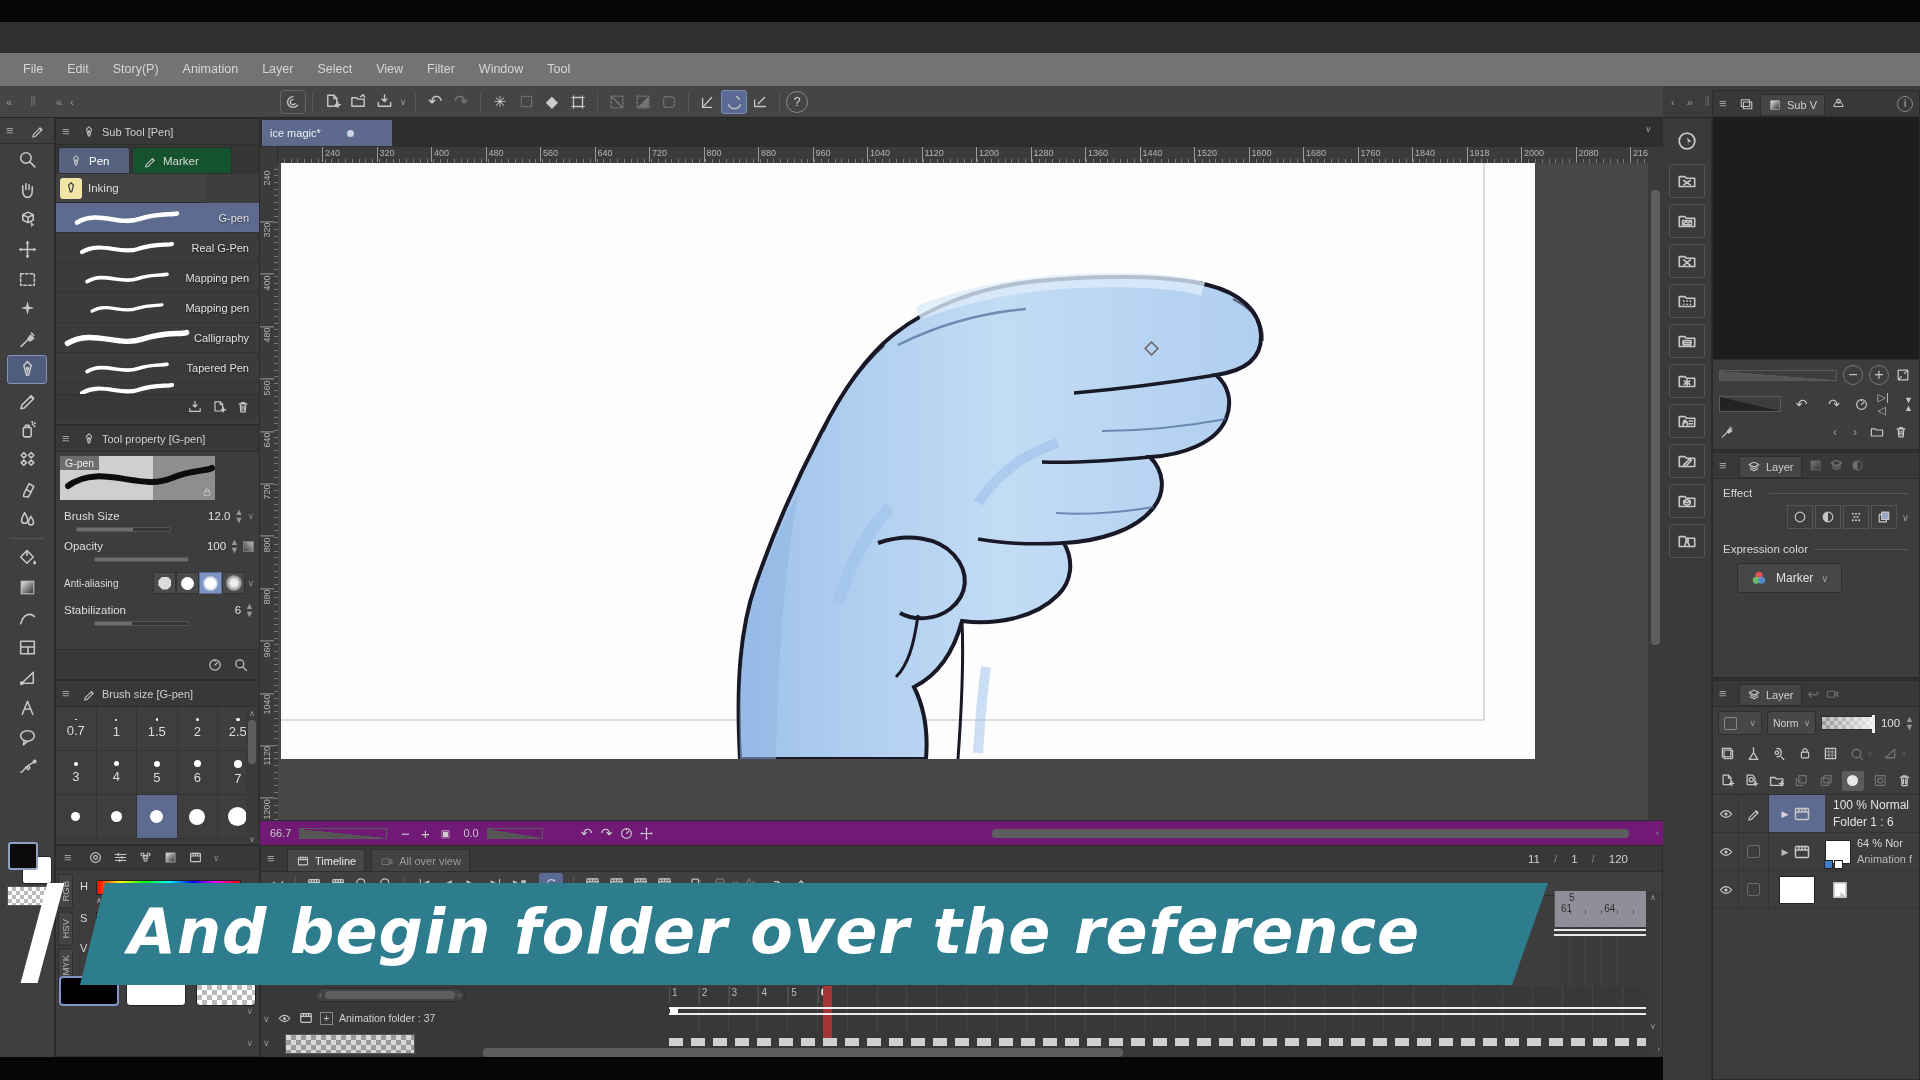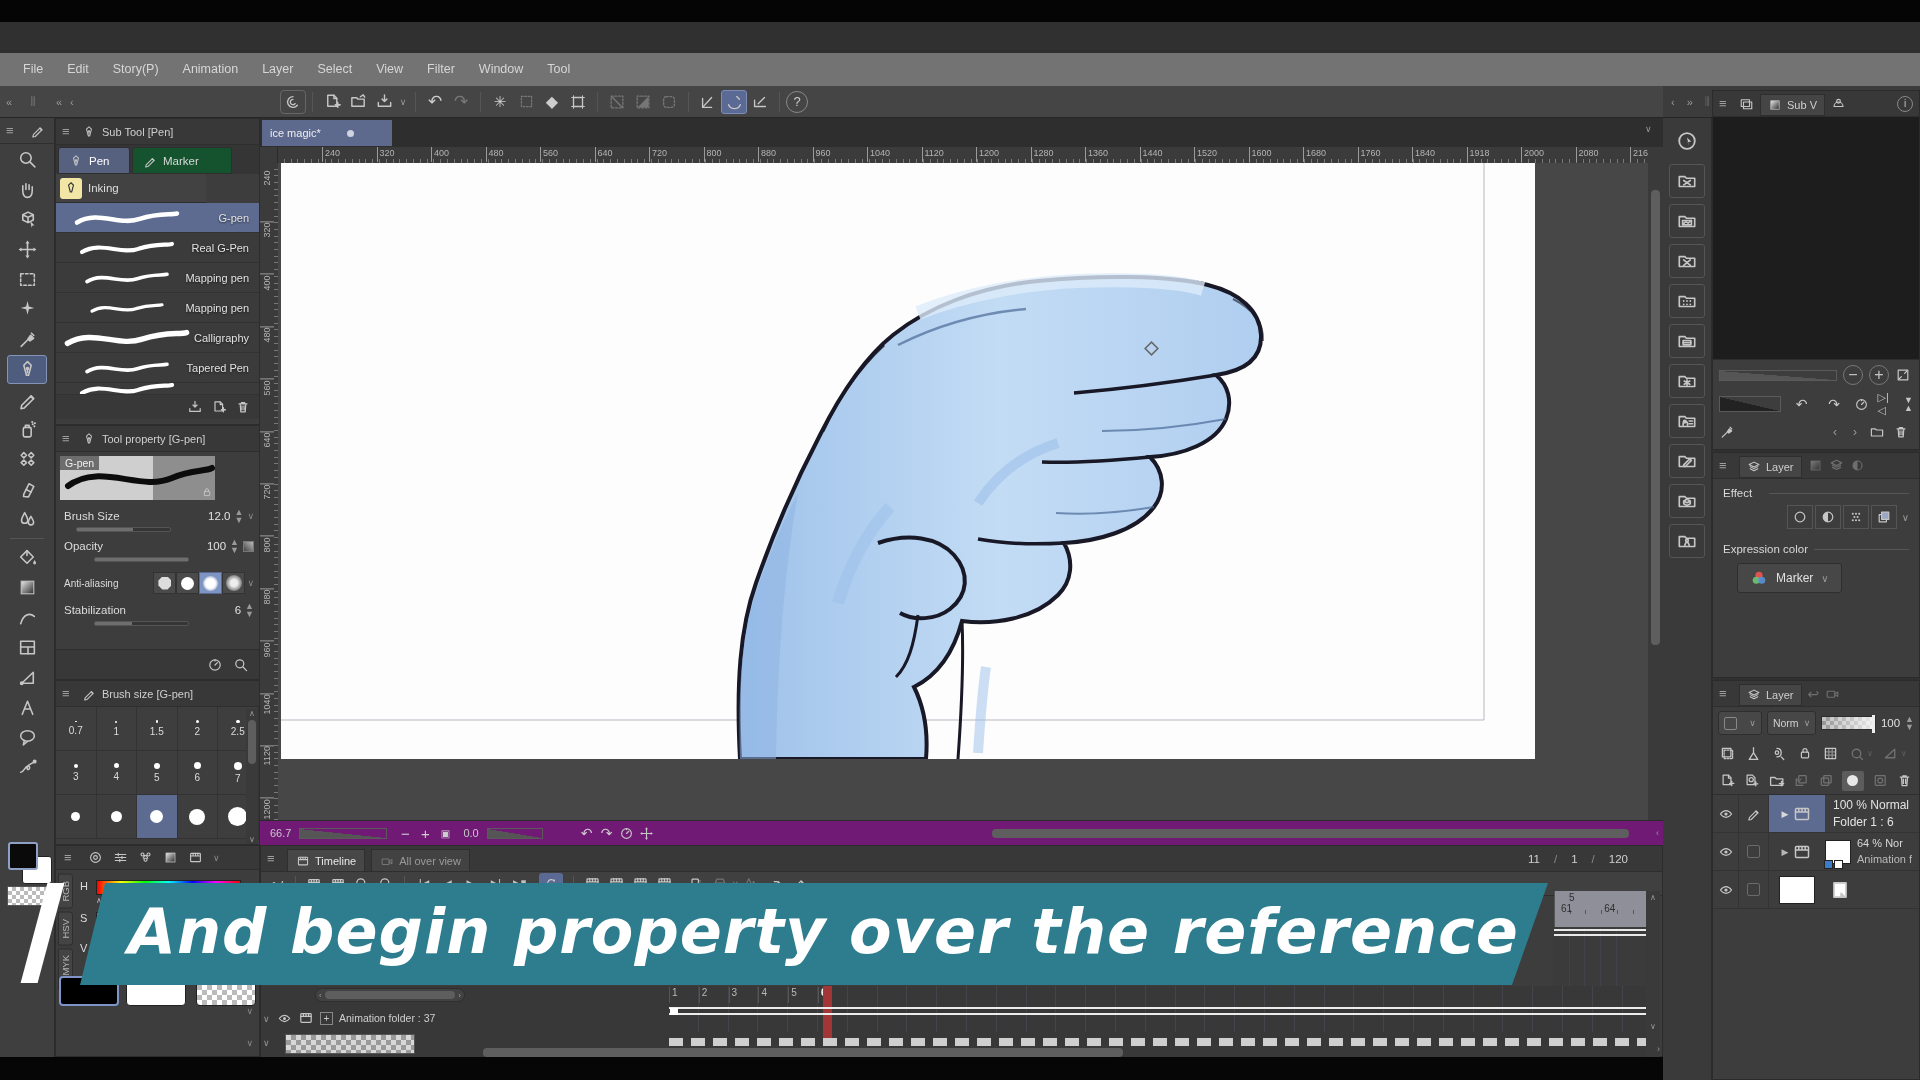--- a/index.html
+++ b/index.html
@@ -41,21 +41,21 @@
 .tabbtn.sel{background:#55617f;color:#fff}
 
 .fldlbl{font-size:11.5px;color:#dcdcdc}
 .trk{height:5px;background:#353535;border:1px solid #555;border-radius:2px;position:relative;margin-top:3px}
 .trk .fl{position:absolute;left:0;top:0;bottom:0;background:#6e6e6e}
 .spin{color:#9a9a9a;font-size:9px;line-height:8px;display:inline-block;text-align:center}
 .val{font-size:11.5px;color:#e0e0e0}
 
 .bcell{width:40.5px;height:44px;border-right:1px solid #333;border-bottom:1px solid #333;display:flex;flex-direction:column;align-items:center;justify-content:center;gap:3px;background:#3e3e3e}
 .bcell.sel{background:#5d6b90}
-.bcell .lb{font-size:10px;color:#dcdcdc}
+.bcell .lb{font-size:13px;color:#dcdcdc}
 .dot{border-radius:50%;background:#fff}
 
 #cantab{left:262px;top:120px;width:130px;height:26px;background:#5d6a8e;display:flex;align-items:center;padding:0 8px;font-size:11px;color:#eee;gap:26px}
 #viewport{left:278px;top:163px;width:1370px;height:657px;background:#474747;overflow:hidden}
 .ruler{background:#3b3b3b;color:#b4b4b4;font-size:9px;overflow:hidden}
 .hrl{flex:none;width:54.5px;border-left:1px solid #9a9a9a;padding-left:2px;height:15px;line-height:13px}
 .vrl{flex:none;height:52.4px;border-top:1px solid #9a9a9a;writing-mode:vertical-rl;transform:rotate(180deg);text-align:right;line-height:14px;padding-top:2px}
 .sbV{background:#3a3a3a}
 .thumb{background:#5e5e5e;border-radius:4px}
 
@@ -1560,16 +1560,16 @@
         </svg>
       <span style="padding-left:4px;font-size:12px;color:#e0e0e0"></span>
 
     </div>
   </div>
 
   <div class="a" id="botblack"></div>
 
   <div class="a" id="capslash"></div>
   <div class="a" id="cap" style="background: rgb(46, 125, 142);">
-    <div class="tx">And begin property over the reference</div>
+    <div class="tx">And begin folder over the reference</div>
   </div>
 
 </div>
 
 </body></html>

